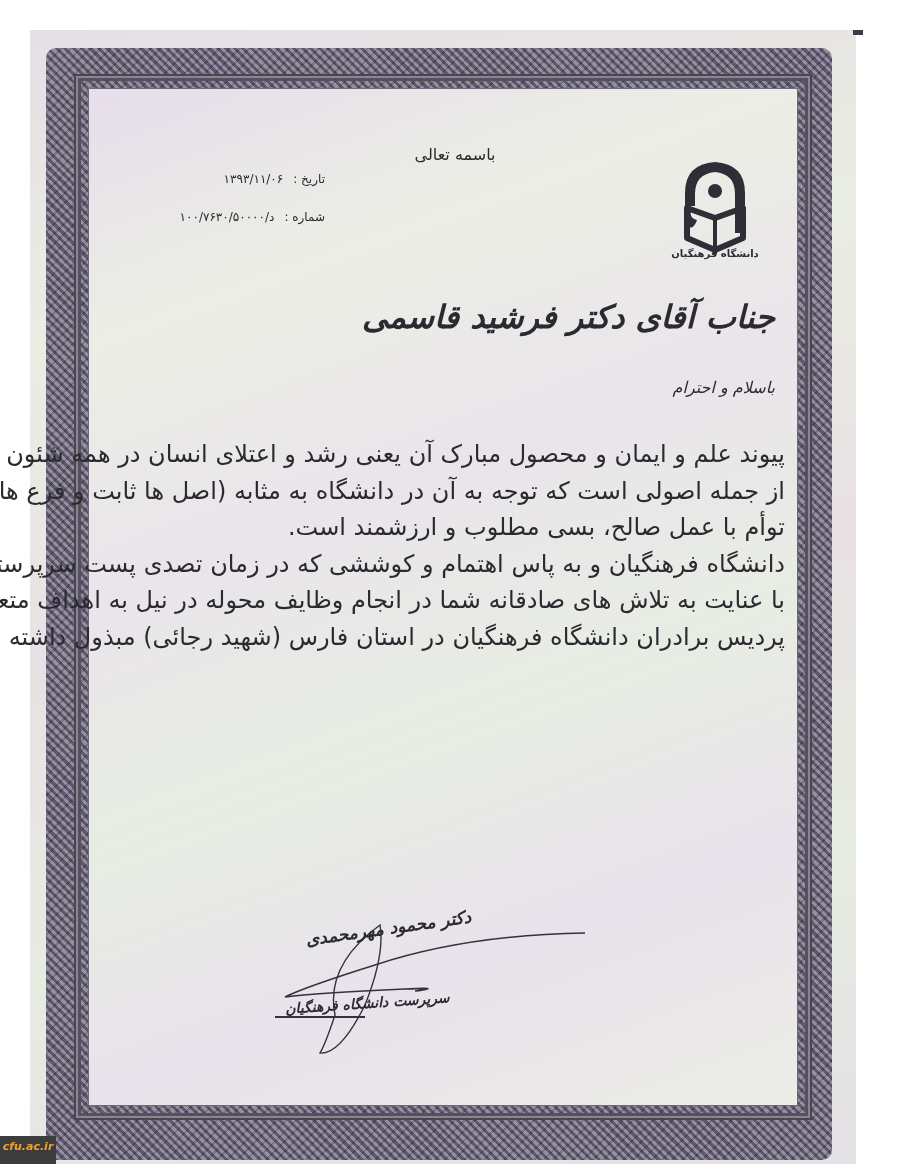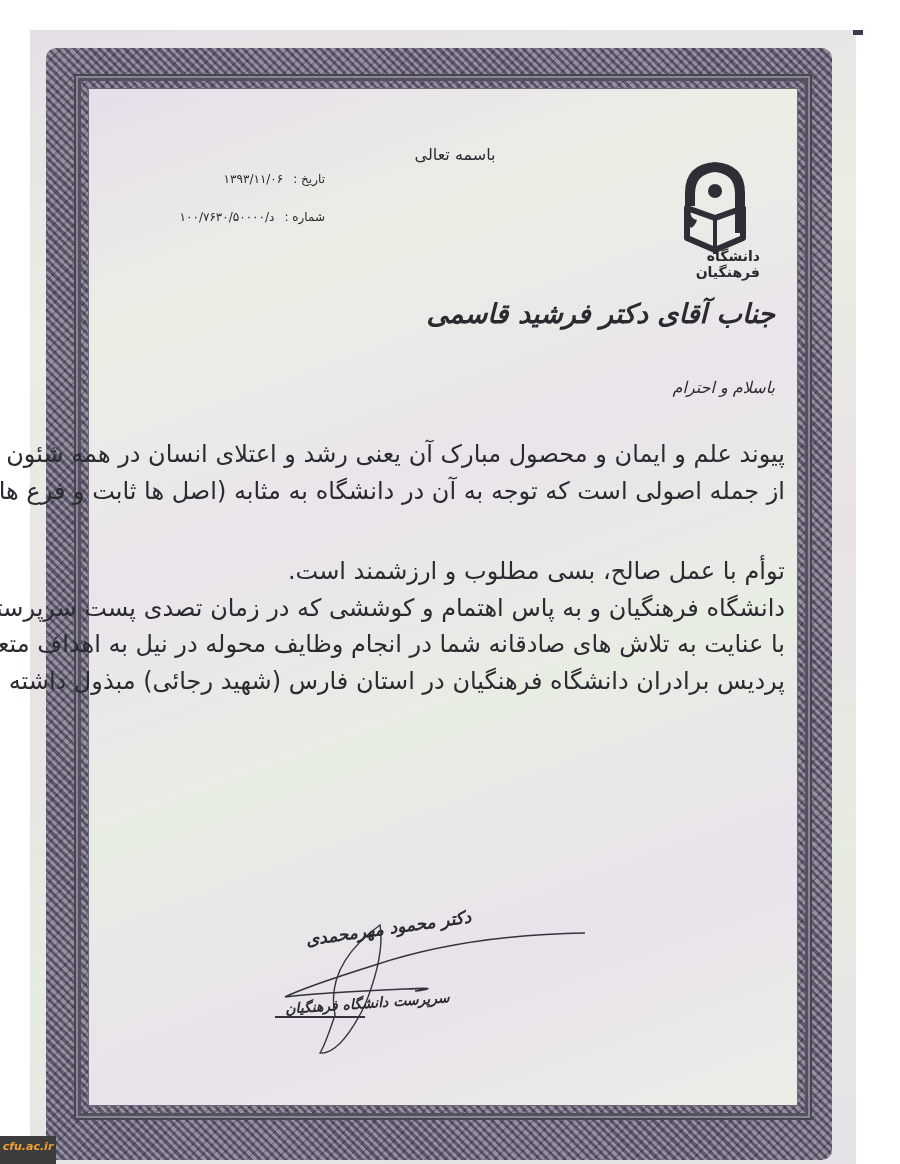--- a/index.html
+++ b/index.html
@@ -83,28 +83,29 @@
 
   .logo {
     position: absolute;
     left: 660px; top: 158px;
     width: 80px; height: 105px;
   }
   .logo-caption {
     position: absolute;
     left: 655px; top: 248px;
     width: 90px;
-    font-size: 14px;
+    text-align: center;
+    font-size: 10px;
     font-weight: bold;
   }
 
   .addressee {
     position: absolute;
     right: 140px; top: 298px;
-    font-size: 27px;
+    font-size: 32px;
     font-style: italic;
     font-weight: bold;
     white-space: nowrap;
   }
   .salutation {
     position: absolute;
     right: 140px; top: 378px;
     font-size: 16px;
     font-style: italic;
     white-space: nowrap;
@@ -120,21 +121,20 @@
     text-align-last: right;
   }
   .body-line {
     display: block;
     white-space: nowrap;
     text-align: justify;
     text-align-last: justify;
   }
   .body-line.last {
     text-align-last: right;
-    margin-top: 44px;
   }
 
   .signature {
     position: absolute;
     left: 250px; top: 905px;
     width: 350px; height: 160px;
   }
   .sig-name {
     position: absolute;
     left: 290px; top: 918px;

